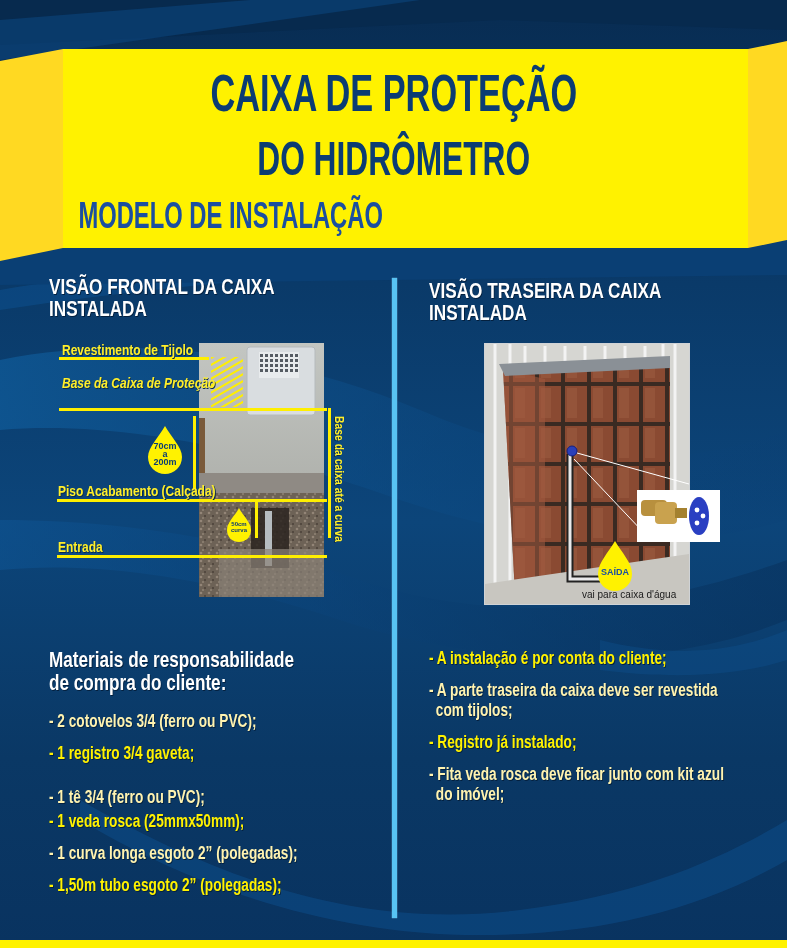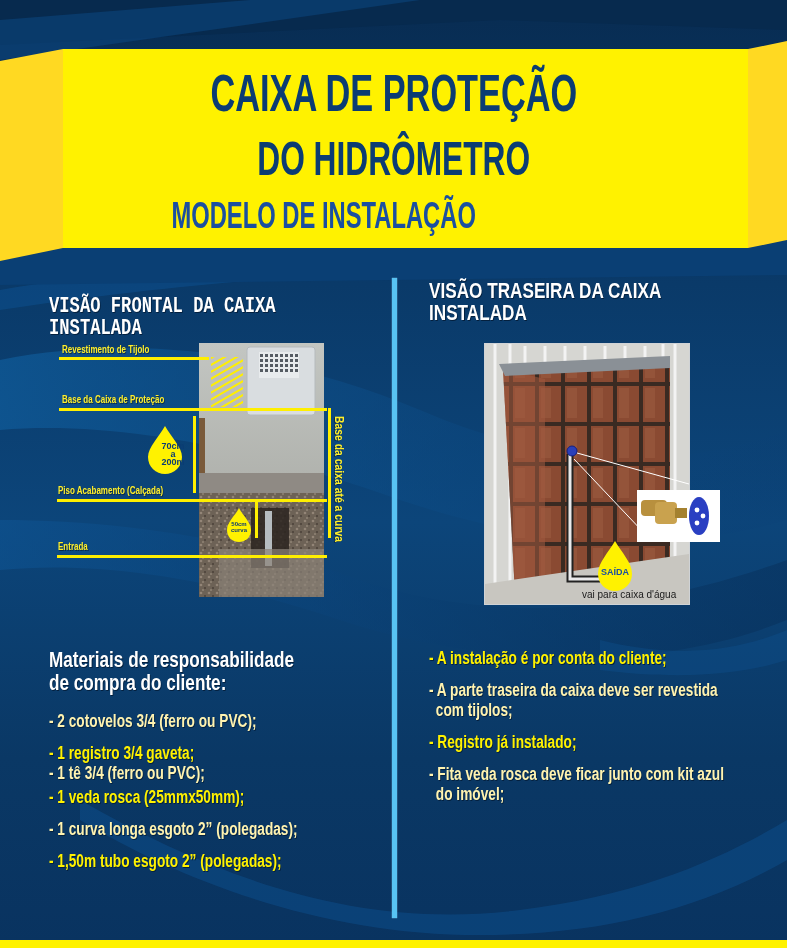--- a/index.html
+++ b/index.html
@@ -5,26 +5,26 @@
   html,body{margin:0;padding:0;}
   body{width:787px;height:948px;overflow:hidden;background:#0b3a6a;font-family:"Liberation Sans","DejaVu Sans",sans-serif;}
   .page{position:relative;width:787px;height:948px;overflow:hidden;
     background:linear-gradient(180deg,#082c52 0%,#0a3a69 30%,#0c457a 55%,#0a3865 80%,#093360 100%);}
   .bg-svg{position:absolute;left:0;top:0;width:787px;height:948px;}
   .title1,.title2{position:absolute;left:0;width:787px;text-align:center;color:#0b3c73;font-weight:bold;
     font-family:"Liberation Sans",sans-serif;}
   .title1 span,.title2 span,.subtitle span{display:inline-block;transform:scaleX(0.66);transform-origin:center top;white-space:nowrap;}
   .title1{top:58px;font-size:52px;line-height:70px;}
   .title2{top:124px;font-size:48px;line-height:70px;}
-  .subtitle{position:absolute;left:0;width:648px;top:196px;text-align:center;color:#1b4fa0;font-weight:bold;font-size:36px;line-height:40px;}
+  .subtitle{position:absolute;left:0;width:648px;top:196px;color:#1b4fa0;font-weight:bold;font-size:36px;line-height:40px;}
   .sec-head{position:absolute;color:#ffffff;font-weight:bold;font-size:22px;line-height:22px;text-shadow:1px 1px 0 #04203e;}
   .sec-head span{display:block;transform:scaleX(0.78);transform-origin:left top;white-space:nowrap;}
   .divider{position:absolute;left:392px;top:278px;width:5px;height:640px;background:#58c3f3;box-shadow:0 0 1px #9ee0ff;}
   .photo{position:absolute;overflow:hidden;}
-  .diag-label{position:absolute;color:#ffef2a;font-weight:bold;font-size:10px;line-height:13px;text-shadow:1px 1px 0 #0a2a4a;}
+  .diag-label{position:absolute;color:#ffef2a;font-weight:bold;font-size:15px;line-height:13px;text-shadow:1px 1px 0 #0a2a4a;}
   .diag-label span{display:block;transform:scaleX(0.8);transform-origin:left top;white-space:nowrap;}
   .yline{position:absolute;height:3px;background:#ffef00;}
   .vline{position:absolute;width:3px;background:#ffef00;}
   .drop{position:absolute;}
   .drop-text{position:absolute;color:#0b3c73;font-weight:bold;text-align:center;}
   .vert-label{position:absolute;color:#ffef2a;font-weight:bold;font-size:13px;writing-mode:vertical-rl;white-space:nowrap;text-shadow:1px 1px 0 #0a2a4a;}
   .vert-label span{display:inline-block;transform:scaleY(0.8);transform-origin:center top;}
   .mat-head{position:absolute;left:49px;top:648px;color:#ffffff;font-weight:bold;font-size:22px;line-height:23px;text-shadow:1px 1px 0 #04203e;width:380px;}
   .mat-head span{display:block;transform:scaleX(0.78);transform-origin:left top;white-space:nowrap;}
   .list{position:absolute;list-style:none;margin:0;padding:0;}
@@ -65,21 +65,21 @@
 
     <polygon points="0,61 63,49 63,248 0,261" fill="#ffd922"></polygon>
     <polygon points="748,49 787,41 787,240 748,248" fill="#ffd922"></polygon>
     <rect x="63" y="49" width="685" height="199" fill="#fff200"></rect>
   </svg>
 
   <div class="title1"><span>CAIXA DE PROTEÇÃO</span></div>
   <div class="title2"><span>DO HIDRÔMETRO</span></div>
   <div class="subtitle"><span>MODELO DE INSTALAÇÃO</span></div>
 
-  <div class="sec-head" style="left:49px;top:296px;font-family:Liberation Mono, monospace;">
+  <div class="sec-head" style="left:49px;top:276px;">
     <span>VISÃO FRONTAL DA CAIXA</span>
     <span>INSTALADA</span>
   </div>
   <div class="sec-head" style="left:429px;top:280px;">
     <span>VISÃO TRASEIRA DA CAIXA</span>
     <span>INSTALADA</span>
   </div>
 
   <div class="divider"></div>
 
@@ -154,36 +154,36 @@
   <div class="yline" style="left:59px;top:408px;width:268px;"></div>
   <div class="yline" style="left:57px;top:499px;width:270px;"></div>
   <div class="yline" style="left:57px;top:555px;width:270px;"></div>
   <div class="vline" style="left:193px;top:416px;height:77px;"></div>
   <div class="vline" style="left:255px;top:502px;height:36px;"></div>
   <div class="vline" style="left:328px;top:408px;height:130px;"></div>
 
   <div class="diag-label" style="left:62px;top:343px;">
       <span>Revestimento de Tijolo</span>
     </div>
-  <div class="diag-label" style="left:62px;top:393px;">
+  <div class="diag-label" style="left:62px;top:376px;font-style:italic;">
       <span>Base da Caixa de Proteção</span>
     </div>
   <div class="diag-label" style="left:58px;top:484px;">
       <span>Piso Acabamento (Calçada)</span>
     </div>
   <div class="diag-label" style="left:58px;top:540px;">
       <span>Entrada</span>
     </div>
 
   <div class="vert-label" style="left:332px;top:416px;"><span>Base da caixa até a curva</span></div>
 
   <svg class="drop" style="left:146px;top:425px;" width="38" height="50" viewBox="0 0 38 50">
     <path d="M19,1 C25,12 36,22 36,32 C36,42 28,49 19,49 C10,49 2,42 2,32 C2,22 13,12 19,1 Z" fill="#fff200"></path>
   </svg>
-  <div class="drop-text" style="left:146px;top:442px;width:38px;font-size:9px;line-height:8px;margin-left:8px;">
+  <div class="drop-text" style="left:146px;top:442px;width:38px;font-size:9px;line-height:8px;">
     <div>70cm</div>
     <div>a</div>
     <div>200m</div>
   </div>
 
   <svg class="drop" style="left:225px;top:507px;" width="28" height="36" viewBox="0 0 28 36">
     <path d="M14,1 C18,9 26,15 26,23 C26,30 21,35 14,35 C7,35 2,30 2,23 C2,15 10,9 14,1 Z" fill="#fff200"></path>
   </svg>
   <div class="drop-text" style="left:225px;top:521px;width:28px;font-size:6px;line-height:6px;">
     <div>50cm</div>
@@ -251,21 +251,21 @@
 
   <div class="mat-head">
     <span>Materiais  de  responsabilidade</span>
     <span>de compra do cliente:</span>
   </div>
 
   <ul class="list" style="left:49px;top:711px;">
     <li class="c" style="margin-bottom:12px;">
         <span>- 2 cotovelos 3/4 (ferro ou PVC);</span>
       </li>
-    <li class="y" style="margin-bottom:0;">
+    <li class="y" style="margin-bottom:24px;">
         <span>- 1 registro 3/4 gaveta;</span>
       </li>
     <li class="c" style="margin-bottom:4px;">
         <span>- 1 tê 3/4 (ferro ou PVC);</span>
       </li>
     <li class="y" style="margin-bottom:12px;">
         <span>- 1 veda rosca (25mmx50mm);</span>
       </li>
     <li class="c" style="margin-bottom:12px;">
         <span>- 1 curva longa esgoto 2” (polegadas);</span>

